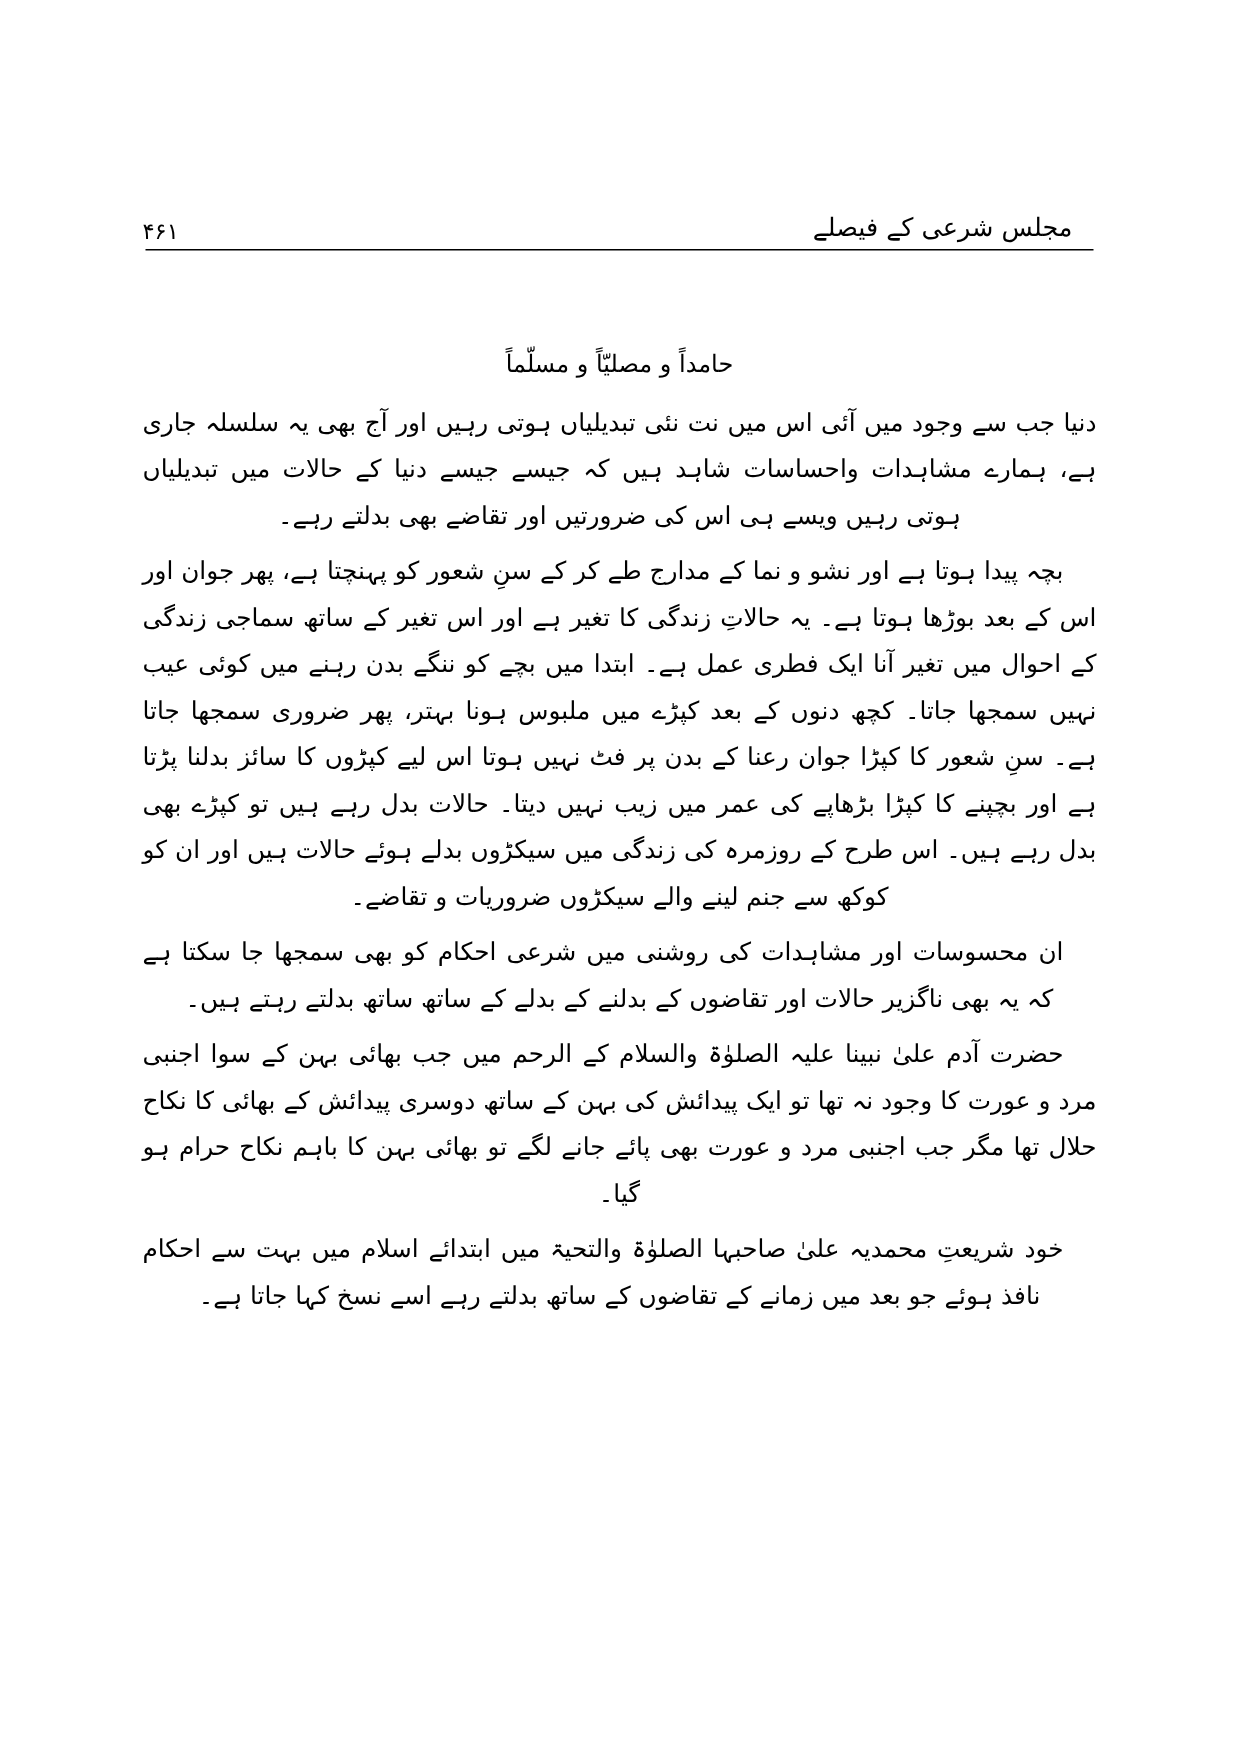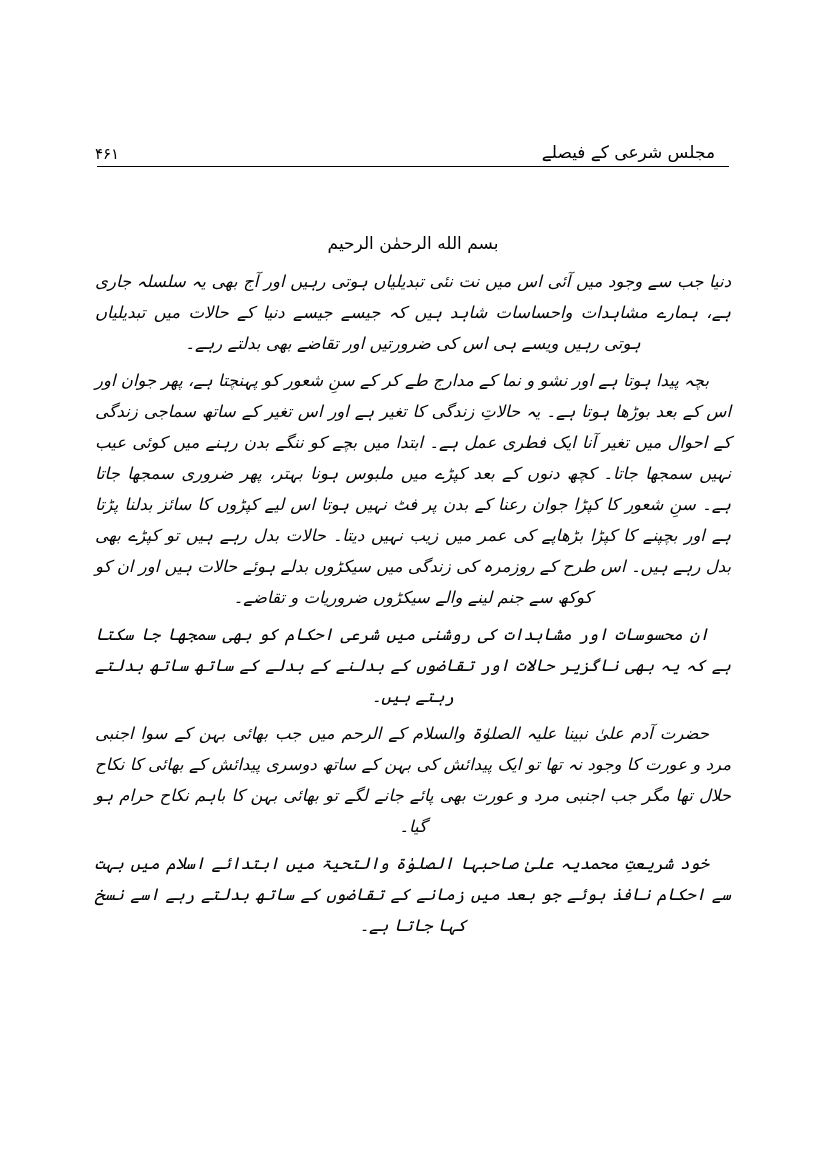--- a/index.html
+++ b/index.html
@@ -89,21 +89,20 @@
     text-align: justify;
     text-align-last: center;
   }
   .para {
     font-size: 16.5px;
     line-height: 31px;
     margin: 0 0 6px 0;
     text-align: justify;
     text-justify: inter-word;
     letter-spacing: 0.2px;
-    font-style: italic;
   }
   .para:last-child {
     margin-bottom: 13px;
   }
   .para.indent {
     text-indent: 22px;
   }
 </style>
 </head>
 <body>
@@ -111,21 +110,21 @@
 <div class="page">
 
   <div class="header">
     <div class="header-title">مجلس شرعی کے فیصلے</div>
     <div class="header-page-number">۴۶۱</div>
     <div class="header-rule"></div>
   </div>
 
 
   <div class="invocation">
-    <div class="line1">بسم الله الرحمٰن الرحیم</div>
+    <div class="line2">حامداً و مصلیّاً و مسلّماً</div>
   </div>
 
   <div class="body-text">
     <p class="para">دنیا جب سے وجود میں آئی اس میں نت نئی تبدیلیاں ہوتی رہیں اور آج بھی یہ سلسلہ جاری ہے، ہمارے مشاہدات واحساسات شاہد ہیں کہ جیسے جیسے دنیا کے حالات میں تبدیلیاں ہوتی رہیں ویسے ہی اس کی ضرورتیں اور تقاضے بھی بدلتے رہے۔</p>
     <p class="para indent">بچہ پیدا ہوتا ہے اور نشو و نما کے مدارج طے کر کے سنِ شعور کو پہنچتا ہے، پھر جوان اور اس کے بعد بوڑھا ہوتا ہے۔ یہ حالاتِ زندگی کا تغیر ہے اور اس تغیر کے ساتھ سماجی زندگی کے احوال میں تغیر آنا ایک فطری عمل ہے۔ ابتدا میں بچے کو ننگے بدن رہنے میں کوئی عیب نہیں سمجھا جاتا۔ کچھ دنوں کے بعد کپڑے میں ملبوس ہونا بہتر، پھر ضروری سمجھا جاتا ہے۔ سنِ شعور کا کپڑا جوان رعنا کے بدن پر فٹ نہیں ہوتا اس لیے کپڑوں کا سائز بدلنا پڑتا ہے اور بچپنے کا کپڑا بڑھاپے کی عمر میں زیب نہیں دیتا۔ حالات بدل رہے ہیں تو کپڑے بھی بدل رہے ہیں۔ اس طرح کے روزمرہ کی زندگی میں سیکڑوں بدلے ہوئے حالات ہیں اور ان کو کوکھ سے جنم لینے والے سیکڑوں ضروریات و تقاضے۔</p>
     <p class="para indent">ان محسوسات اور مشاہدات کی روشنی میں شرعی احکام کو بھی سمجھا جا سکتا ہے کہ یہ بھی ناگزیر حالات اور تقاضوں کے بدلنے کے بدلے کے ساتھ ساتھ بدلتے رہتے ہیں۔</p>
     <p class="para indent">حضرت آدم علیٰ نبینا علیہ الصلوٰۃ والسلام کے الرحم میں جب بھائی بہن کے سوا اجنبی مرد و عورت کا وجود نہ تھا تو ایک پیدائش کی بہن کے ساتھ دوسری پیدائش کے بھائی کا نکاح حلال تھا مگر جب اجنبی مرد و عورت بھی پائے جانے لگے تو بھائی بہن کا باہم نکاح حرام ہو گیا۔</p>
     <p class="para indent">خود شریعتِ محمدیہ علیٰ صاحبہا الصلوٰۃ والتحیۃ میں ابتدائے اسلام میں بہت سے احکام نافذ ہوئے جو بعد میں زمانے کے تقاضوں کے ساتھ بدلتے رہے اسے نسخ کہا جاتا ہے۔</p>
   </div>
 

